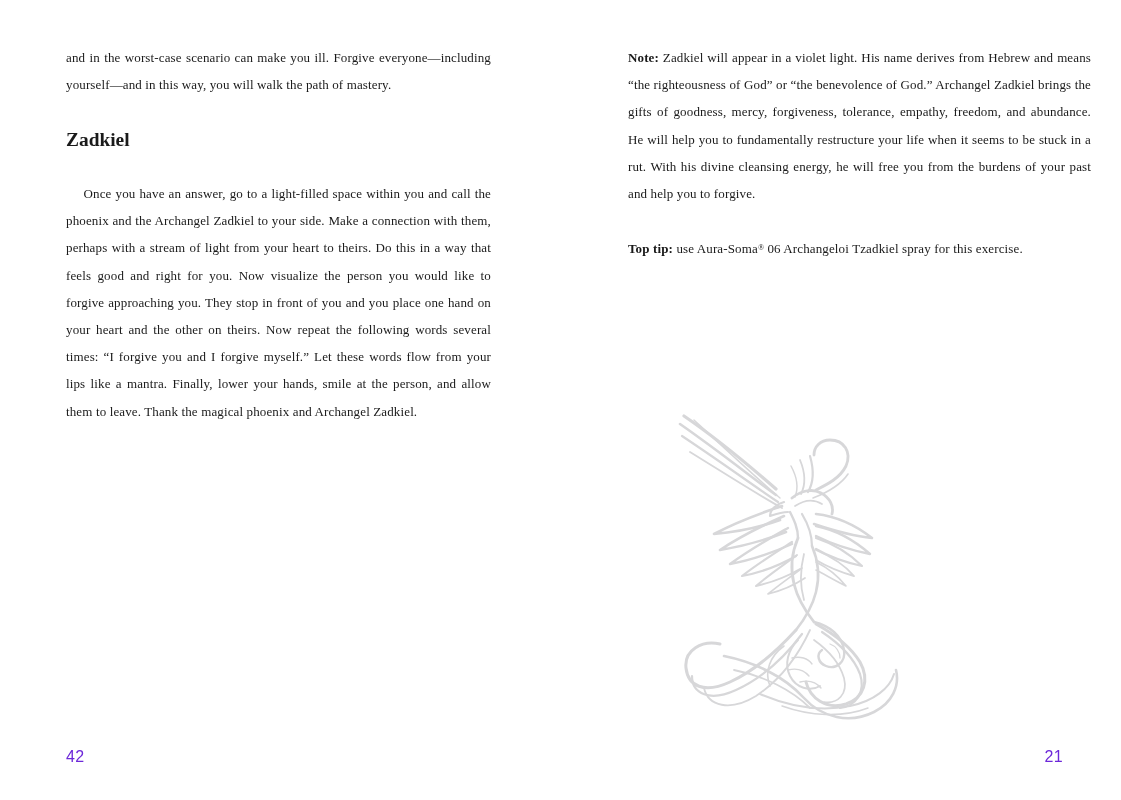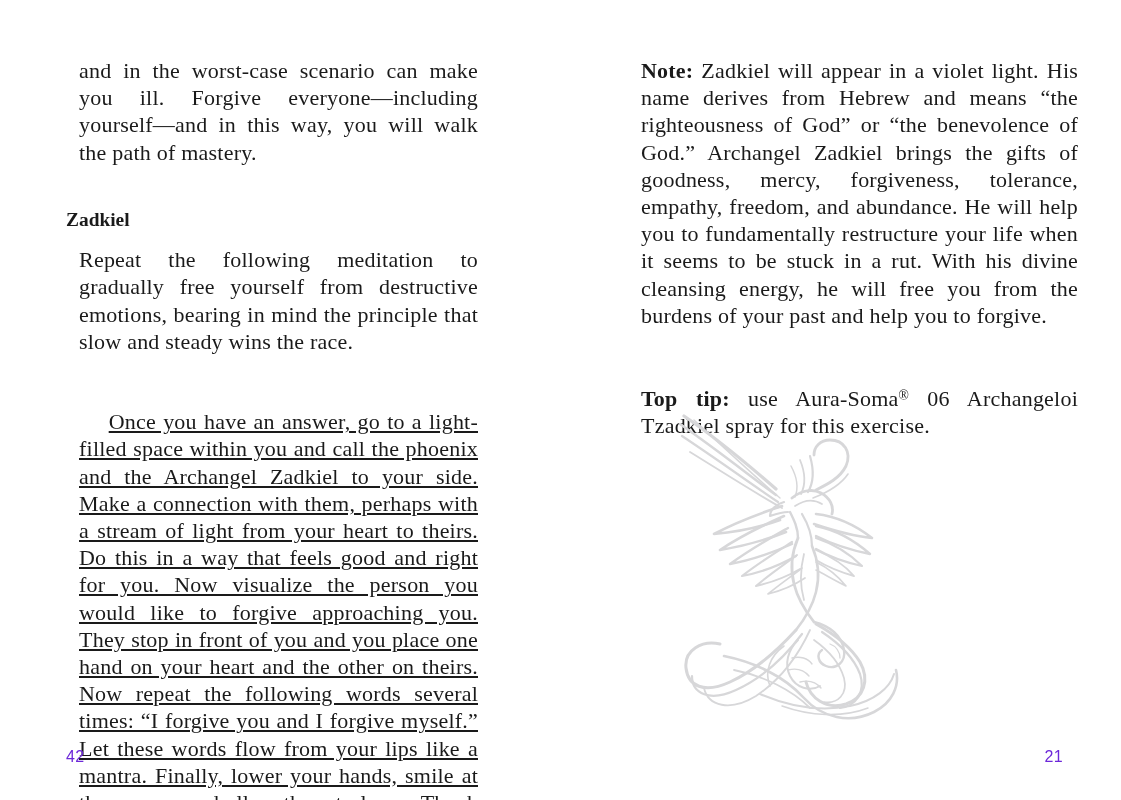--- a/index.html
+++ b/index.html
@@ -33,34 +33,33 @@
     width: 560px;
     padding-left: 66px;
     padding-right: 69px;
   }
   .column-right {
     width: 561px;
     padding-left: 68px;
     padding-right: 30px;
   }
   .para {
-    margin: 13px;
-    font-size: 22px;
+    margin: 0;
+    font-size: 13px;
     line-height: 27.2px;
     text-align: justify;
     text-justify: inter-word;
     hyphens: none;
     letter-spacing: 0.01em;
   }
   .para.last-line-left {
     text-align-last: left;
   }
   .para.indent {
     text-indent: 1.35em;
-    text-decoration: underline;
   }
   .spacer {
     height: 27.2px;
   }
   .heading {
     margin: 0;
     font-size: 19.4px;
     line-height: 27.2px;
     font-weight: bold;
     text-align: left;
@@ -104,21 +103,20 @@
   <div class="spread">
 
     <div class="column column-left">
 
       <p class="para">and in the worst-case scenario can make you ill. Forgive everyone—including yourself—and in this way, you will walk the path of mastery.</p>
 
       <div class="spacer"></div>
 
       <p class="heading">Zadkiel</p>
 
-      <p class="para last-line-left">Repeat the following meditation to gradually free yourself from destructive emotions, bearing in mind the principle that slow and steady wins the race.</p>
 
       <div class="spacer"></div>
 
 
       <p class="para indent last-line-left">Once you have an answer, go to a light-filled space within you and call the phoenix and the Archangel Zadkiel to your side. Make a connection with them, perhaps with a stream of light from your heart to theirs. Do this in a way that feels good and right for you. Now visualize the person you would like to forgive approaching you. They stop in front of you and you place one hand on your heart and the other on theirs. Now repeat the following words several times: “I forgive you and I forgive myself.” Let these words flow from your lips like a mantra. Finally, lower your hands, smile at the person, and allow them to leave. Thank the magical phoenix and Archangel Zadkiel.</p>
     </div>
 
     <div class="column column-right">
 
       <p class="para last-line-left">

